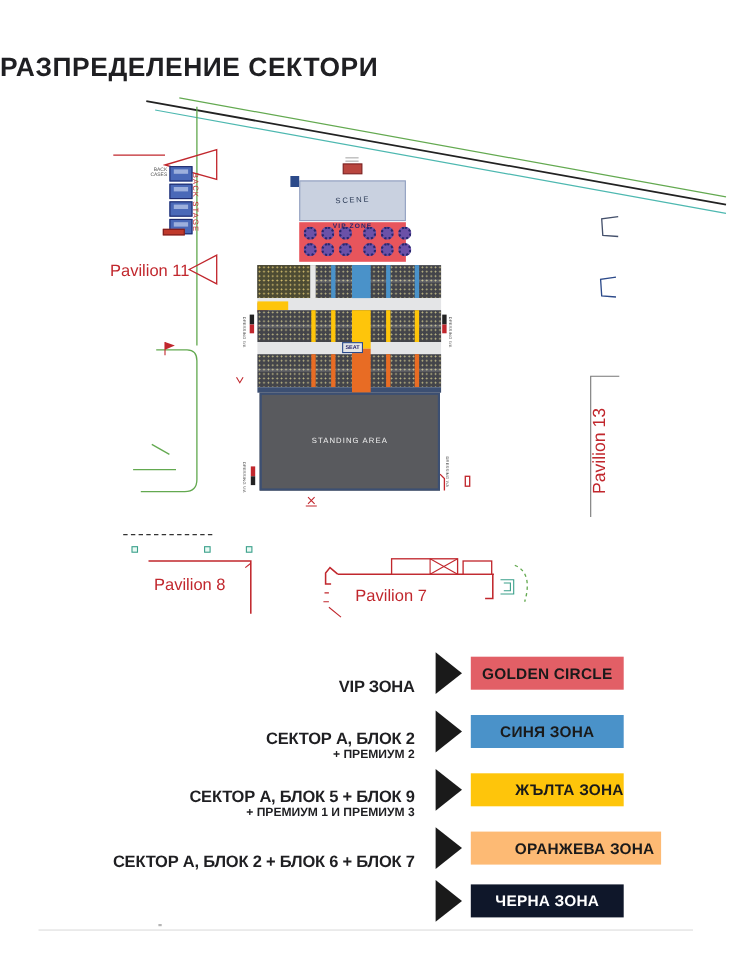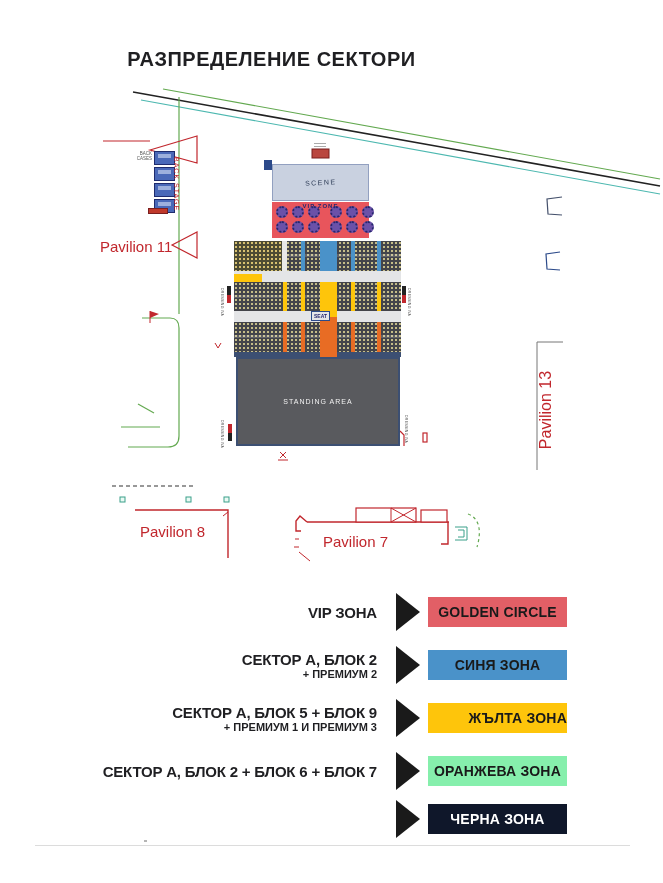--- a/index.html
+++ b/index.html
@@ -3,22 +3,22 @@
 <meta charset="utf-8">
 <style>
   html,body{margin:0;padding:0;background:#fff;}
   #page{
     position:relative;width:663px;height:883px;margin:0 auto;background:#fff;
     font-family:"Liberation Sans",sans-serif;overflow:hidden;
   }
   .abs{position:absolute;}
   
   .title{
-    position:absolute;top:48px;left:0;width:543px;text-align:center;
-    font-size:20px;font-weight:bold;letter-spacing:.5px;color:#1f1f22;
+    position:absolute;top:48px;left:0;width:543px;text-align:left;
+    font-size:24px;font-weight:bold;letter-spacing:.5px;color:#1f1f22;
   }
   
   .stage{position:absolute;left:272px;top:164px;width:97px;height:37px;
     background:#c9d1e0;border:1px solid #92a0c0;box-sizing:border-box;
     display:flex;align-items:center;justify-content:center;}
   .stage span{font-size:7px;color:#2b3a55;letter-spacing:1.5px;transform:rotate(-3deg);}
   .vip{position:absolute;left:272px;top:202px;width:97px;height:36px;background:#e8555c;}
   .vip .viplabel{position:absolute;top:1px;left:0;width:100%;text-align:center;
     font-size:6px;font-weight:bold;color:#26276f;letter-spacing:1px;}
   .table{position:absolute;width:12px;height:12px;border-radius:50%;
@@ -51,21 +51,21 @@
     font-size:4.5px;line-height:5px;color:#555;text-align:right;}
   .container{position:absolute;left:154px;width:21px;height:14px;background:#4a69b8;
     border:1px solid #1f2c6e;box-sizing:border-box;}
   .container i{display:block;margin:2px 3px;height:4px;background:#9db0dd;}
   .redflat{position:absolute;left:148px;top:208px;width:20px;height:6px;
     background:#c0392b;border:1px solid #7a1f1f;box-sizing:border-box;}
   .dress{position:absolute;writing-mode:vertical-rl;font-size:3.5px;color:#444;letter-spacing:.3px;}
   .dash{position:absolute;width:12px;height:1px;background:#aaa;}
   
   .lrow{position:absolute;left:0;width:663px;height:38px;}
-  .llabel{position:absolute;left:0;top:0;width:377px;height:38px;
+  .llabel{position:absolute;left:0;top:12px;width:377px;height:38px;
     display:flex;flex-direction:column;justify-content:center;align-items:flex-end;
     font-weight:bold;color:#1f1f22;}
   .llabel .main{font-size:15px;letter-spacing:-.2px;}
   .llabel .sub{font-size:11px;}
   .larrow{position:absolute;left:396px;top:0;width:0;height:0;
     border-top:19px solid transparent;border-bottom:19px solid transparent;
     border-left:24px solid #1a1a1a;}
   .lbox{position:absolute;left:428px;top:4px;width:139px;height:30px;
     display:flex;align-items:center;justify-content:center;
     font-size:14px;font-weight:bold;letter-spacing:.2px;}
@@ -274,21 +274,21 @@
       <span>ЖЪЛТА ЗОНА</span>
     </div>
   </div>
 
   <div class="lrow" style="top:752px">
     <div class="llabel">
       <span class="main">СЕКТОР А, БЛОК 2 + БЛОК 6 + БЛОК 7</span>
       <span class="sub"></span>
     </div>
     <div class="larrow" style="border-left-color: rgb(26, 26, 26);"></div>
-    <div class="lbox" style="background: #86efac; color: rgb(26, 26, 26);">
+    <div class="lbox" style="background: #fdba74; color: rgb(26, 26, 26); padding-left: 34px;">
       <span>ОРАНЖЕВА ЗОНА</span>
     </div>
   </div>
 
   <div class="lrow" style="top:800px">
     <div class="larrow" style="border-left-color: rgb(26, 26, 26);"></div>
     <div class="lbox" style="background: #0f172a; color: rgb(255, 255, 255);">
       <span>ЧЕРНА ЗОНА</span>
     </div>
   </div>

